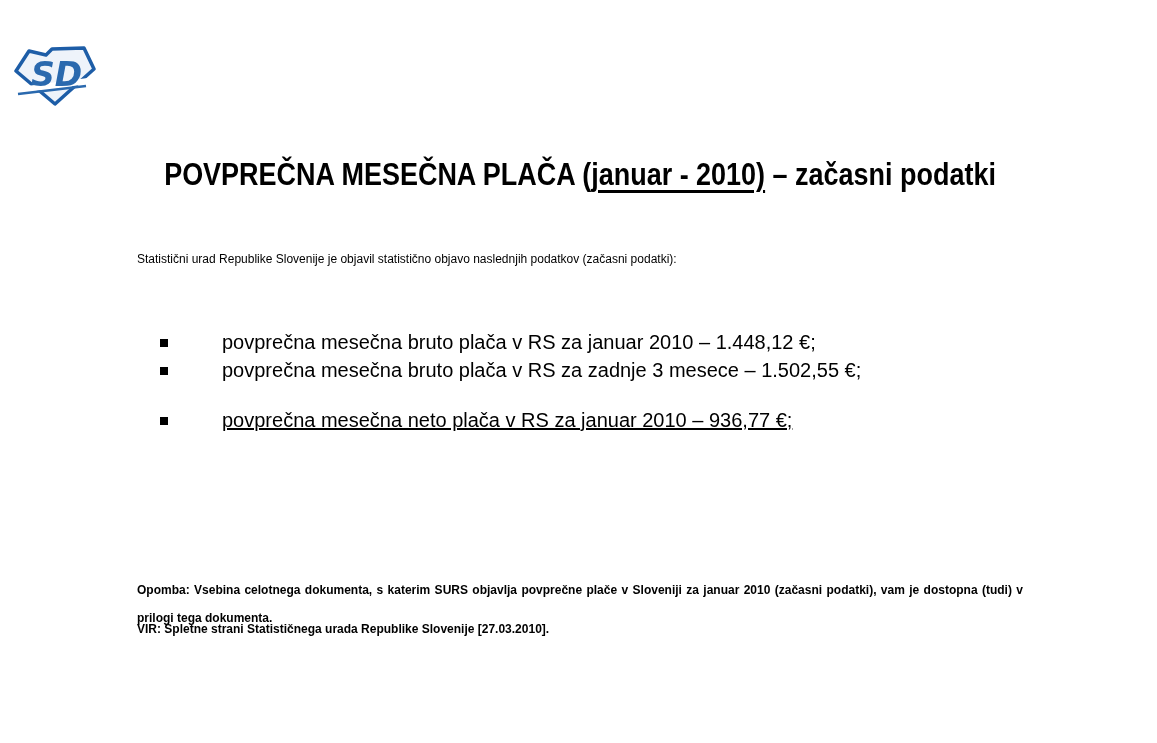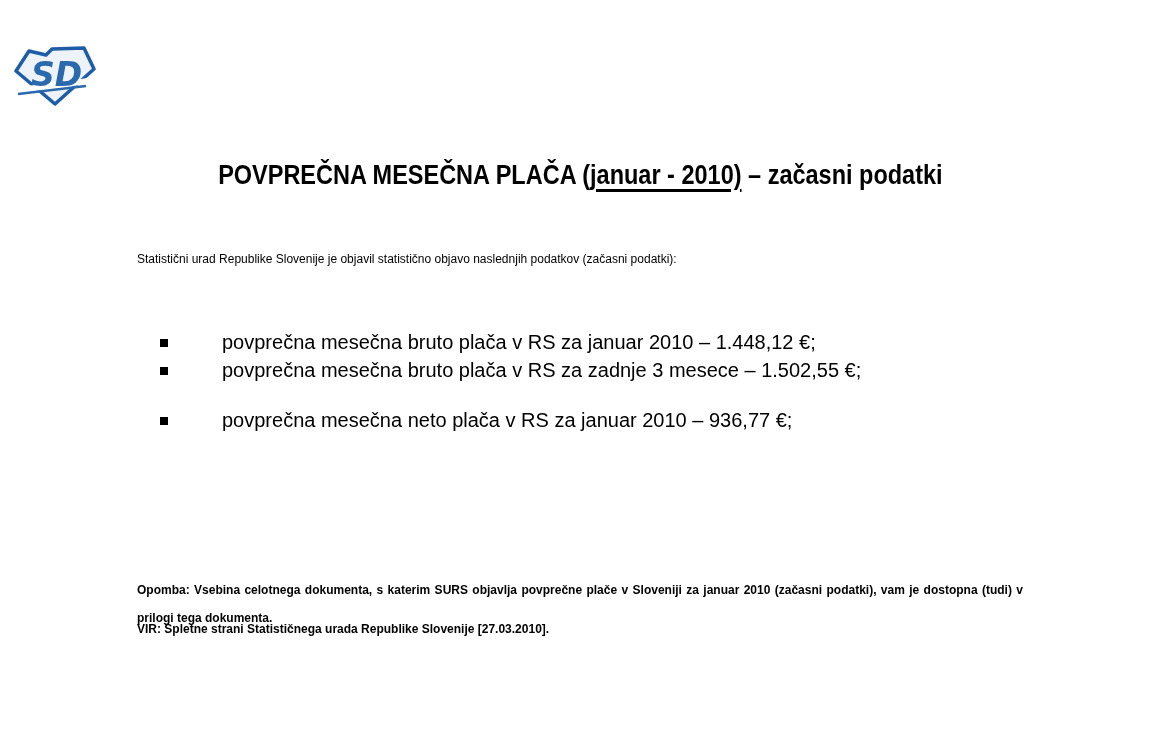--- a/index.html
+++ b/index.html
@@ -15,21 +15,21 @@
 
   .logo {
     position: absolute; left: 14px; top: 44px;
     width: 82px; height: 62px;
   }
 
   .title {
     position: absolute; left: 137px; top: 158px; width: 886px;
     margin: 0;
     display: flex; justify-content: center;
-    font-size: 27px; font-weight: bold; line-height: 34px;
+    font-size: 31px; font-weight: bold; line-height: 34px;
   }
   .title .tline {
     white-space: nowrap;
     transform: scaleX(0.87);
     transform-origin: 50% 50%;
   }
   .title .u {
     text-decoration: underline;
     text-decoration-thickness: 3px;
     text-underline-offset: 5px;
@@ -42,21 +42,21 @@
   }
   .intro  { top: 246px; text-align: justify; }
   .note   { top: 533px; text-align: justify; font-weight: bold; margin-top: 44px; }
   .source { top: 616px; font-weight: bold; }
 
   ul.bullets {
     list-style: none; margin: 0; padding: 0;
     position: absolute; left: 137px; width: 886px;
   }
   .g1 { top: 329px; }
-  .g2 { top: 407px; }
+  .g2 { top: 407px; text-decoration: underline; }
   ul.bullets li { display: flex; font-size: 20px; line-height: 27.5px; gap: 32px; }
   .marker {
     flex: none;
     width: 8px; height: 8px;
     background: #000000;
     margin: 10px 0 0 23px;
   }
   .btext { margin-left: 22px; }
 </style>
 </head>

